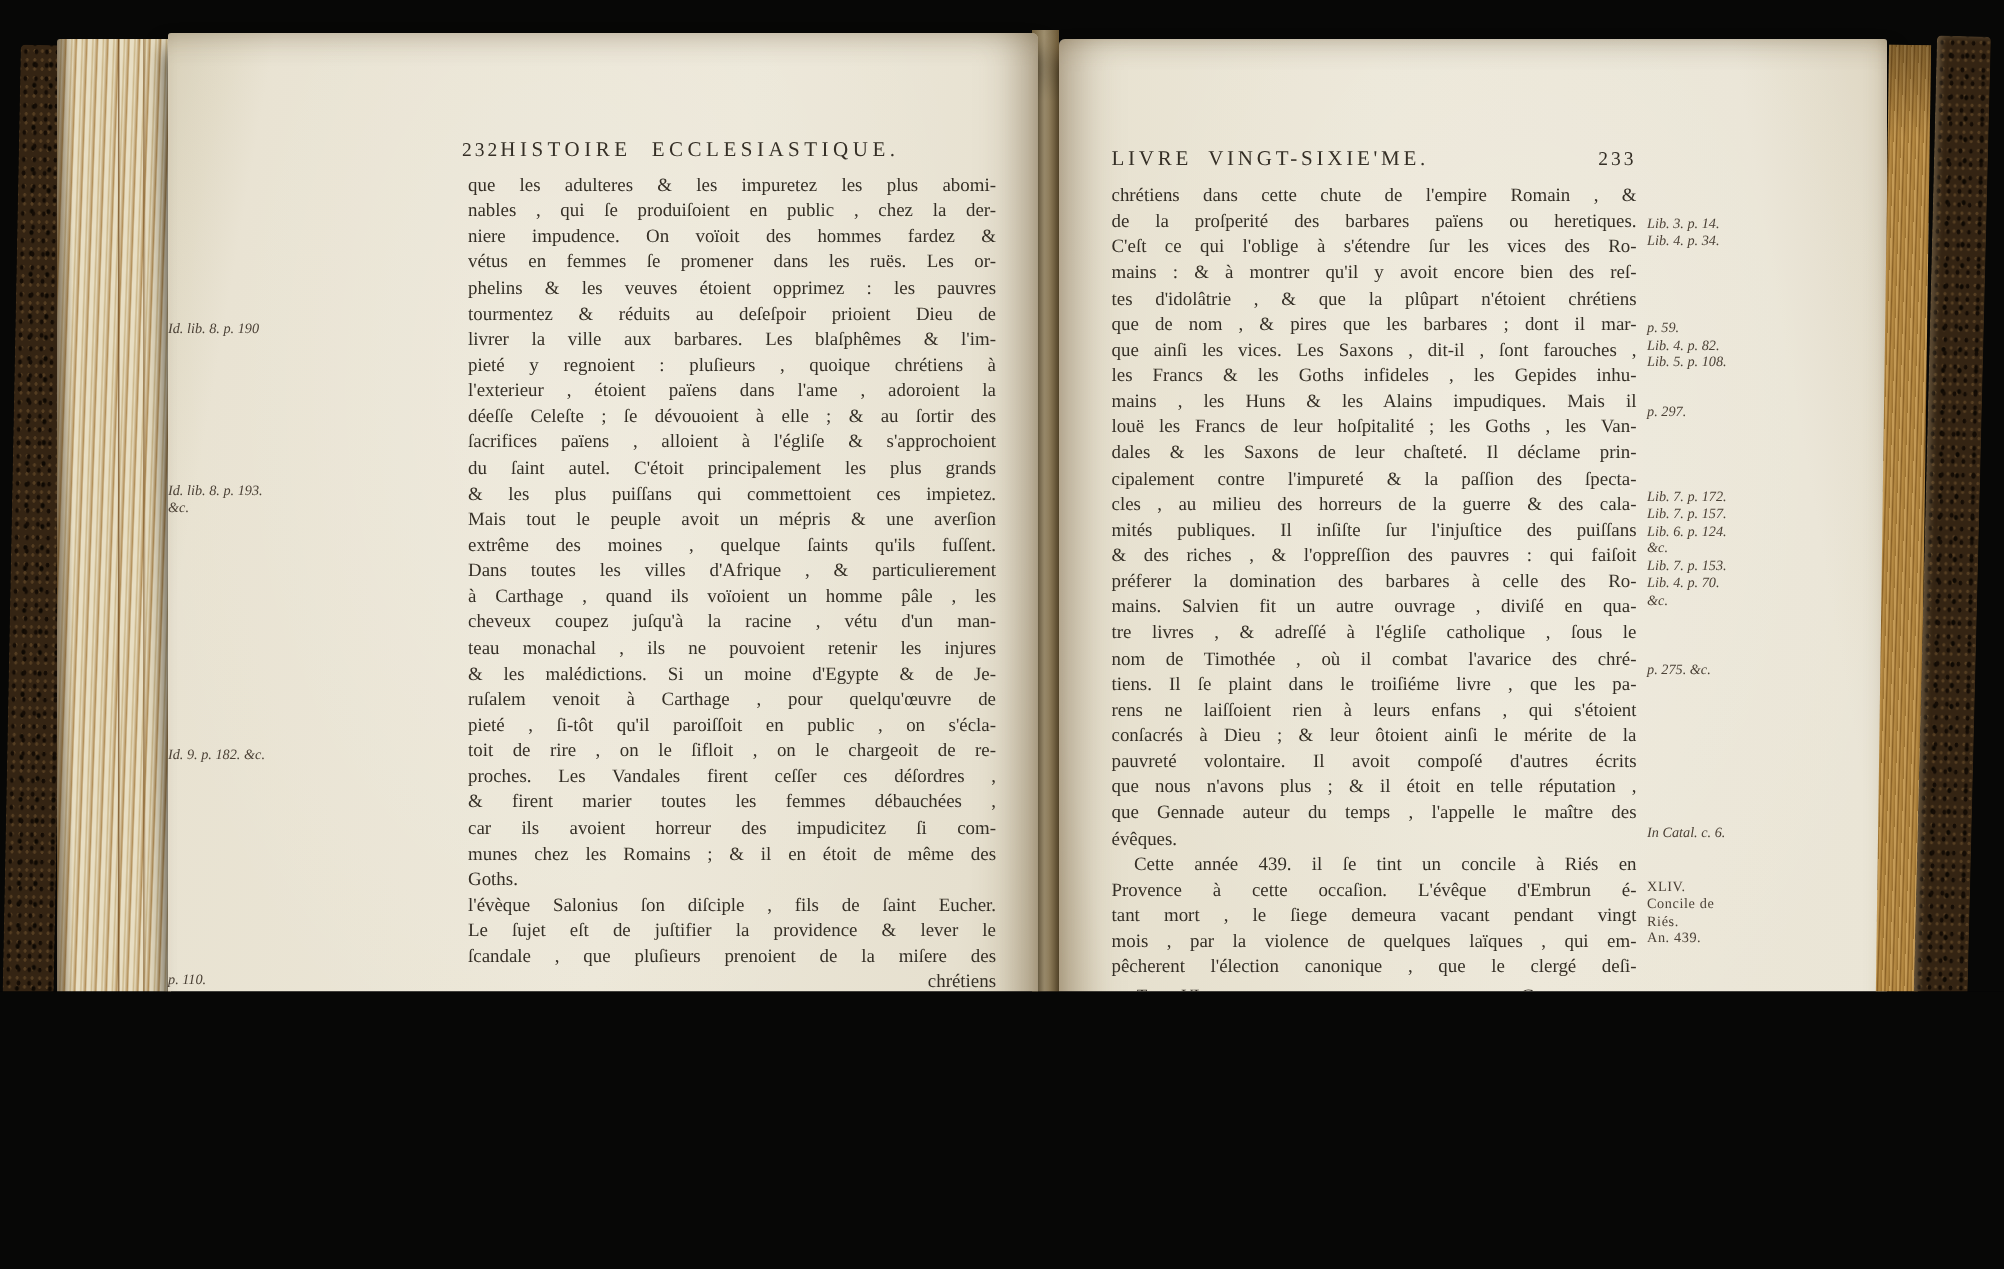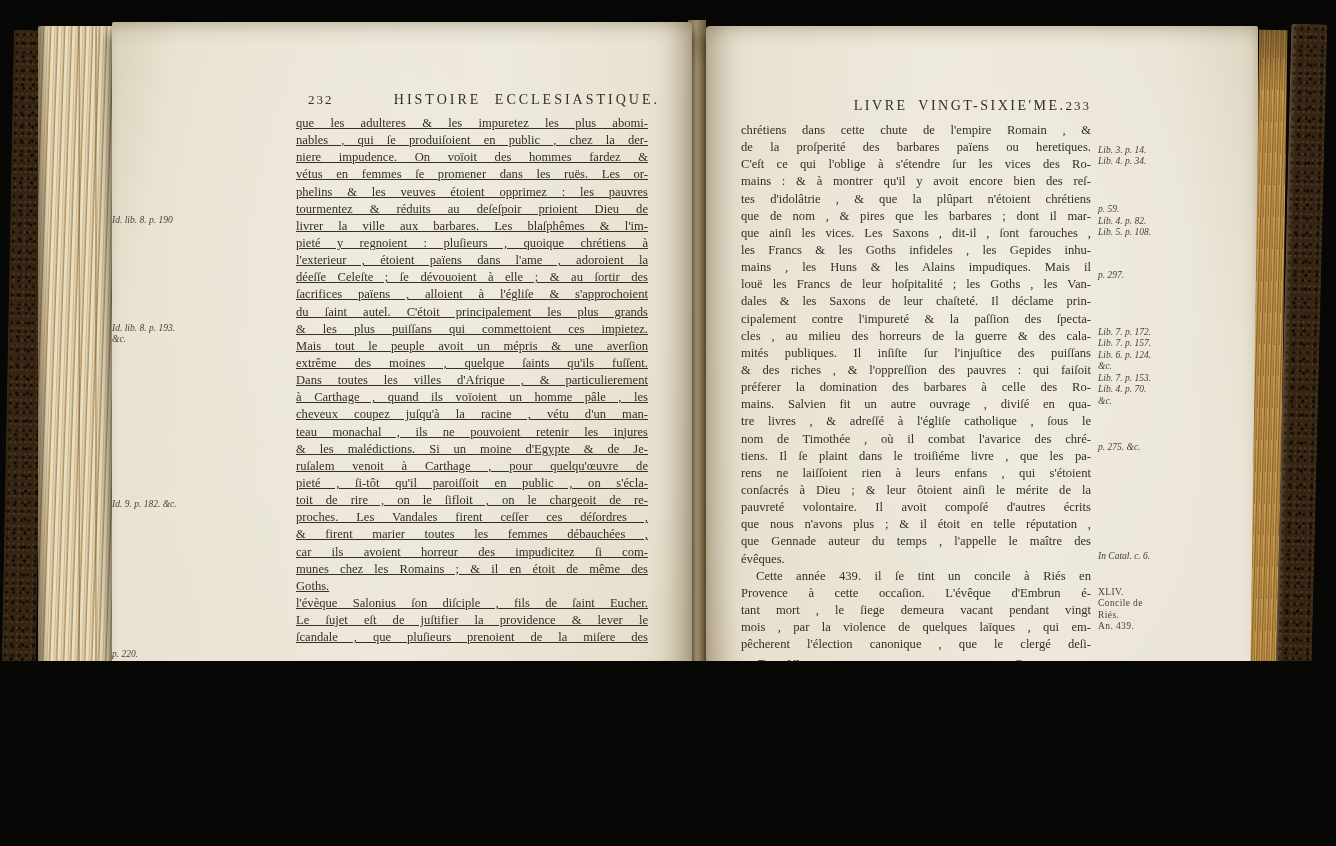--- a/index.html
+++ b/index.html
@@ -81,24 +81,24 @@
       inset 0 16px 20px -16px rgba(95,75,42,.3),
       inset 0 -18px 22px -18px rgba(70,52,28,.45),
       0 4px 0 -1px #c6ba9c, 0 10px 14px rgba(0,0,0,.85);
     border-radius:4px 2px 2px 4px;
   }
   
   .pg-header{position:absolute;display:flex;align-items:baseline;}
   .page.left .pg-header{left:196px;top:70px;width:352px;}
   .page.right .pg-header{left:35px;top:72px;width:350px;}
   .pg-num{font-size:13px;letter-spacing:2px;}
-  .run-title{flex:1;text-align:right;font-size:14px;letter-spacing:3px;word-spacing:7px;}
+  .run-title{flex:1;text-align:left;font-size:14px;letter-spacing:3px;word-spacing:7px;}
   .page.right .run-title{letter-spacing:2.5px;word-spacing:5px;}
   .textcol{position:absolute;}
-  .page.left .textcol{left:184px;top:93px;width:352px;text-decoration:underline;}
+  .page.left .textcol{left:200px;top:93px;width:352px;}
   .page.right .textcol{left:35px;top:96px;width:350px;}
   .tl{
     height:17.15px;line-height:17.15px;font-size:12.6px;
     overflow:hidden;color:var(--ink);
     text-rendering:optimizeLegibility;
   }
   .a-j{text-align:justify;text-align-last:justify;}
   .a-ij{text-align:justify;text-align-last:justify;text-indent:15px;}
   .a-l{text-align:left;}
   .a-r{text-align:right;}
@@ -148,34 +148,35 @@
         <div class="tl a-j">pieté , ſi-tôt qu'il paroiſſoit en public , on s'écla-</div>
         <div class="tl a-j">toit de rire , on le ſifloit , on le chargeoit de re-</div>
         <div class="tl a-j">proches. Les Vandales firent ceſſer ces déſordres ,</div>
         <div class="tl a-j">&amp; firent marier toutes les femmes débauchées ,</div>
         <div class="tl a-j">car ils avoient horreur des impudicitez ſi com-</div>
         <div class="tl a-j">munes chez les Romains ; &amp; il en étoit de même des</div>
         <div class="tl a-l">Goths.</div>
         <div class="tl a-j">l'évèque Salonius ſon diſciple , fils de ſaint Eucher.</div>
         <div class="tl a-j">Le ſujet eſt de juſtifier la providence &amp; lever le</div>
         <div class="tl a-j">ſcandale , que pluſieurs prenoient de la miſere des</div>
+        <div class="tl a-r">chrétiens</div>
       </div>
     <div id="left-notes">
         <div class="mn mn-left" style="top: 192.755px;">
           <div>Id. lib. 8. p. 190</div>
         </div>
         <div class="mn mn-left" style="top: 300.8px;">
           <div>Id. lib. 8. p. 193.</div>
           <div>&amp;c.</div>
         </div>
         <div class="mn mn-left" style="top: 477.445px;">
           <div>Id. 9. p. 182. &amp;c.</div>
         </div>
         <div class="mn mn-left" style="top: 626.65px;">
-          <div>p. 220.</div>
+          <div>p. 110.</div>
         </div>
       </div>
   </div>
 
   <div class="page right">
     <div class="pg-header">
       <span class="run-title">LIVRE VINGT-SIXIE'ME.</span>
       <span class="pg-num">233</span>
     </div>
     <div class="textcol" id="right-lines">
@@ -209,21 +210,21 @@
         <div class="tl a-j">Provence à cette occaſion.  L'évêque d'Embrun é-</div>
         <div class="tl a-j">tant mort , le ſiege demeura vacant pendant vingt</div>
         <div class="tl a-j">mois , par la violence de quelques laïques , qui em-</div>
         <div class="tl a-j">pêcherent l'élection canonique , que le clergé deſi-</div>
       </div>
     <div id="right-notes">
         <div class="mn mn-right" style="top: 118.64px;">
           <div>Lib. 3. p. 14.</div>
           <div>Lib. 4. p. 34.</div>
         </div>
-        <div class="mn mn-right" style="top: 178px;">
+        <div class="mn mn-right" style="top: 188px;">
           <div>p. 59.</div>
           <div>Lib. 4. p. 82.</div>
           <div>Lib. 5. p. 108.</div>
         </div>
         <div class="mn mn-right" style="top: 244.2px;">
           <div>p. 297.</div>
         </div>
         <div class="mn mn-right" style="top: 300.96px;">
           <div>Lib. 7. p. 172.</div>
           <div>Lib. 7. p. 157.</div>

